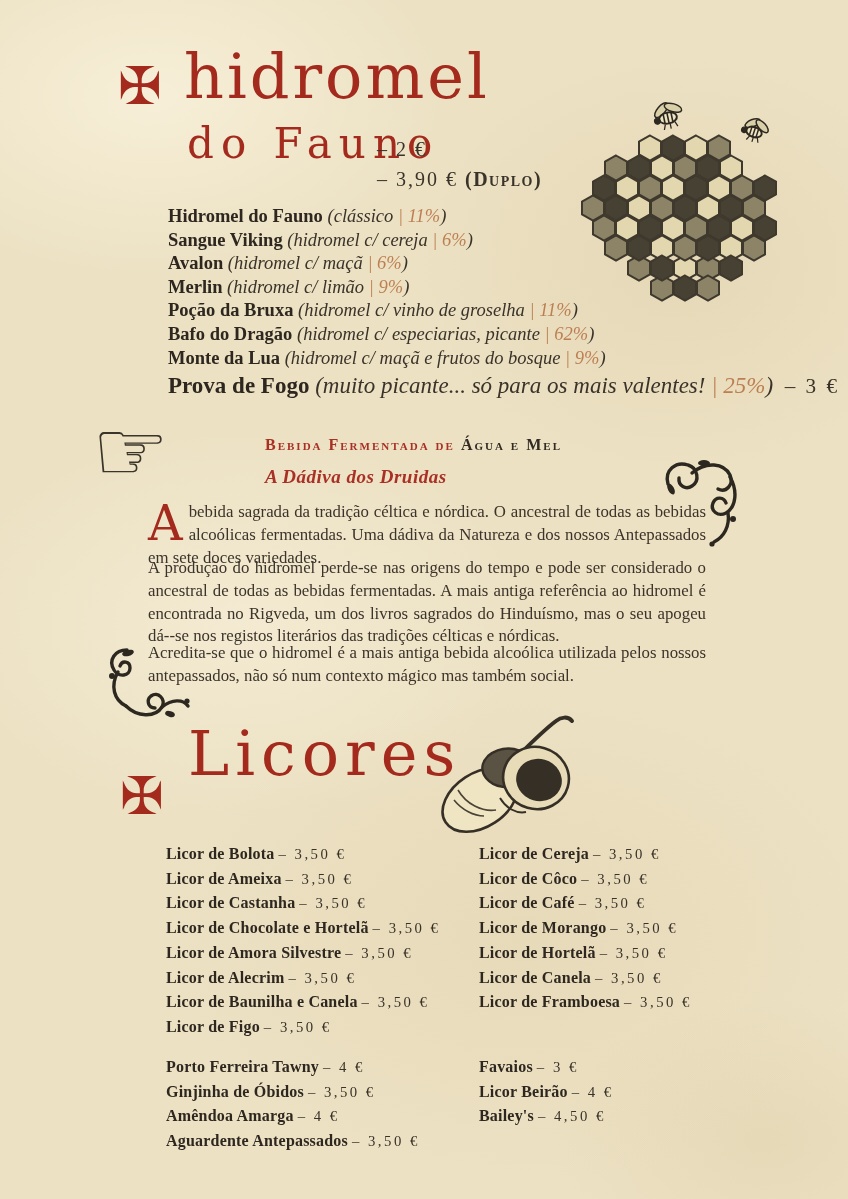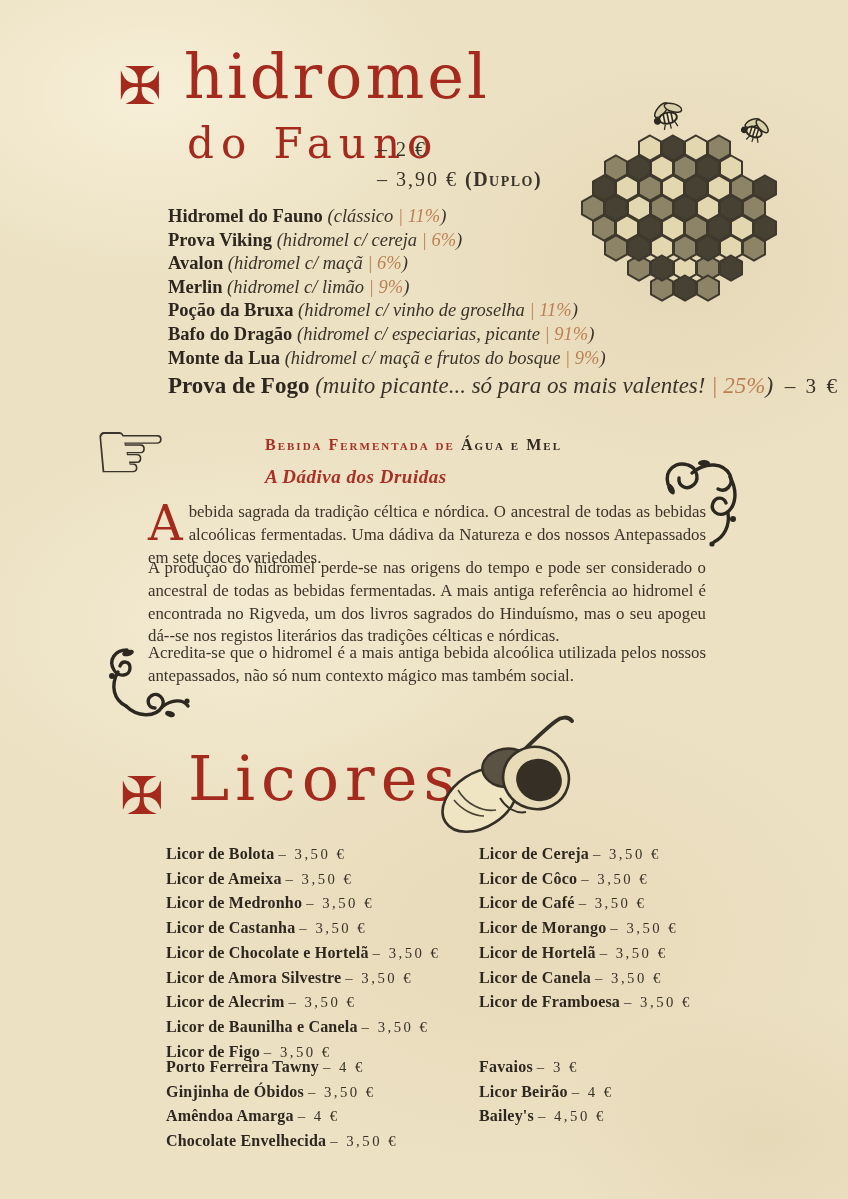--- a/index.html
+++ b/index.html
@@ -133,29 +133,29 @@
       <path d="M-3.5,-4.5 L-3.5,4.5 M0,-5 L0,5 M3.5,-4.5 L3.5,4.5" stroke-width="1.5"></path>
       <circle cx="-10" cy="1" r="2.7" fill="#2e2920"></circle>
       <path d="M-3,5 l-2,4.5 M1,5.5 l0,4.5 M5,4.5 l2,4.5" stroke-width="1.2"></path>
     </g>
   </svg>
 
   <div class="abs mead-list" style="left:168px;top:205px;">
 
       <div><b class="item-name">Hidromel do Fauno</b><span class="item-desc">clássico</span><span class="item-abv">11%</span></div>
 
-      <div><b class="item-name">Prova Viking</b><span class="item-desc">hidromel c/ cereja</span><span class="item-abv">6%</span></div>
+      <div><b class="item-name">Sangue Viking</b><span class="item-desc">hidromel c/ cereja</span><span class="item-abv">6%</span></div>
 
       <div><b class="item-name">Avalon</b><span class="item-desc">hidromel c/ maçã</span><span class="item-abv">6%</span></div>
 
       <div><b class="item-name">Merlin</b><span class="item-desc">hidromel c/ limão</span><span class="item-abv">9%</span></div>
 
       <div><b class="item-name">Poção da Bruxa</b><span class="item-desc">hidromel c/ vinho de groselha</span><span class="item-abv">11%</span></div>
 
-      <div><b class="item-name">Bafo do Dragão</b><span class="item-desc">hidromel c/ especiarias, picante</span><span class="item-abv">91%</span></div>
+      <div><b class="item-name">Bafo do Dragão</b><span class="item-desc">hidromel c/ especiarias, picante</span><span class="item-abv">62%</span></div>
 
       <div><b class="item-name">Monte da Lua</b><span class="item-desc">hidromel c/ maçã e frutos do bosque</span><span class="item-abv">9%</span></div>
     </div>
 
   <div class="abs special-row" style="left:168px;top:373px;">
     <b class="item-name">Prova de Fogo</b><span class="item-desc">muito picante... só para os mais valentes!</span><span class="item-abv">25%</span>&nbsp;&nbsp;<span class="price">– 3 €</span>
   </div>
 
   <div class="abs hand" style="left:92px;top:408px;">☞</div>
   <div class="abs section-heading" style="left:265px;top:436px;"><span class="heading-red">Bebida Fermentada de </span><span class="heading-dark">Água e Mel</span></div>
@@ -191,39 +191,38 @@
     </g>
     <g fill="#2c2820">
       <ellipse cx="25" cy="7" rx="6" ry="3" transform="rotate(-15 25 7)"></ellipse>
       <circle cx="9" cy="30" r="3"></circle>
       <ellipse cx="67" cy="68" rx="5" ry="2.8" transform="rotate(18 67 68)"></ellipse>
       <circle cx="84" cy="55" r="2.6"></circle>
     </g>
   </svg>
 
   <div class="abs cross" style="left:120px;top:770px;">✠</div>
-  <div class="abs title-main" style="left:188px;top:748px;letter-spacing:6px;text-align:center;">Licores</div>
+  <div class="abs title-main" style="left:188px;top:723px;letter-spacing:6px;text-align:center;">Licores</div>
 
   <svg class="abs" style="left:430px;top:712px;" width="152" height="126" viewBox="0 0 152 126">
     <path d="M90,42 C102,30 114,18 126,9 C131,5 138,4 142,9" stroke="#352f26" stroke-width="4" fill="none" stroke-linecap="round"></path>
     <ellipse cx="50" cy="88" rx="41" ry="27" transform="rotate(-33 50 88)" fill="#efe5c2" stroke="#352f26" stroke-width="2.6"></ellipse>
     <path d="M28,78 C36,92 52,100 66,98 M24,88 C32,98 44,104 54,104" stroke="#4a4336" stroke-width="1.6" fill="none"></path>
     <path d="M58,44 C70,34 88,34 96,44 C102,52 100,64 92,70 C80,78 64,76 56,66 C50,58 52,50 58,44 Z" fill="#5a5243" stroke="#352f26" stroke-width="2.4"></path>
     <ellipse cx="106" cy="66" rx="33" ry="31" transform="rotate(16 106 66)" fill="#e8dcb8" stroke="#352f26" stroke-width="2.6"></ellipse>
     <ellipse cx="109" cy="68" rx="23" ry="21" transform="rotate(16 109 68)" fill="#352f26"></ellipse>
     <path d="M70,86 C76,96 86,102 96,100" stroke="#352f26" stroke-width="2" fill="none"></path>
   </svg>
 
   <div class="abs liq-list" style="left:166px;top:842px;">
 
       <div><b class="item-name">Licor de Bolota</b> <span class="price">– 3,50 €</span></div>
 
       <div><b class="item-name">Licor de Ameixa</b> <span class="price">– 3,50 €</span></div>
 
-      <div><b class="item-name">Licor de Medronho</b> <span class="price">– 3,50 €</span></div>
 
       <div><b class="item-name">Licor de Castanha</b> <span class="price">– 3,50 €</span></div>
 
       <div><b class="item-name">Licor de Chocolate e Hortelã</b> <span class="price">– 3,50 €</span></div>
 
       <div><b class="item-name">Licor de Amora Silvestre</b> <span class="price">– 3,50 €</span></div>
 
       <div><b class="item-name">Licor de Alecrim</b> <span class="price">– 3,50 €</span></div>
 
       <div><b class="item-name">Licor de Baunilha e Canela</b> <span class="price">– 3,50 €</span></div>
@@ -250,21 +249,21 @@
     </div>
 
   <div class="abs liq-list" style="left:166px;top:1055px;">
 
       <div><b class="item-name">Porto Ferreira Tawny</b> <span class="price">– 4 €</span></div>
 
       <div><b class="item-name">Ginjinha de Óbidos</b> <span class="price">– 3,50 €</span></div>
 
       <div><b class="item-name">Amêndoa Amarga</b> <span class="price">– 4 €</span></div>
 
-      <div><b class="item-name">Chocolate Envelhecida</b> <span class="price">– 3,50 €</span></div>
+      <div><b class="item-name">Aguardente Antepassados</b> <span class="price">– 3,50 €</span></div>
     </div>
 
   <div class="abs liq-list" style="left:479px;top:1055px;">
 
       <div><b class="item-name">Favaios</b> <span class="price">– 3 €</span></div>
 
       <div><b class="item-name">Licor Beirão</b> <span class="price">– 4 €</span></div>
 
       <div><b class="item-name">Bailey's</b> <span class="price">– 4,50 €</span></div>
     </div>

